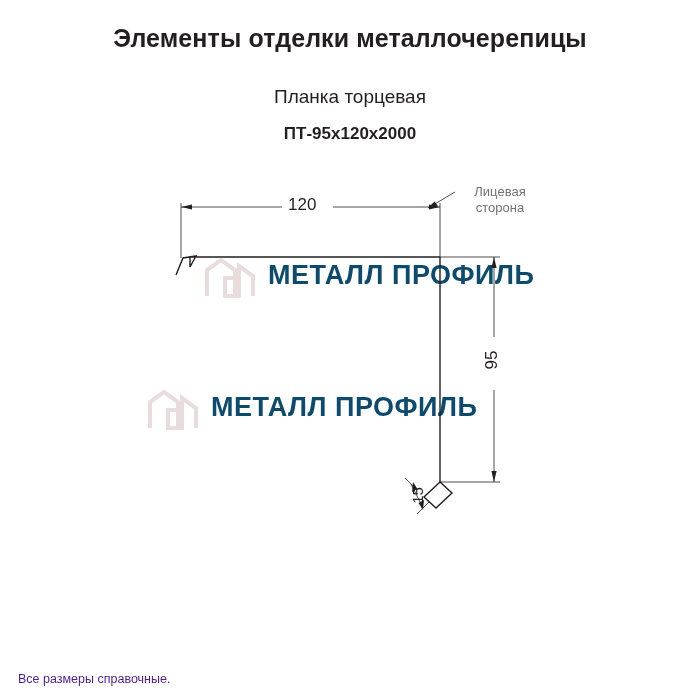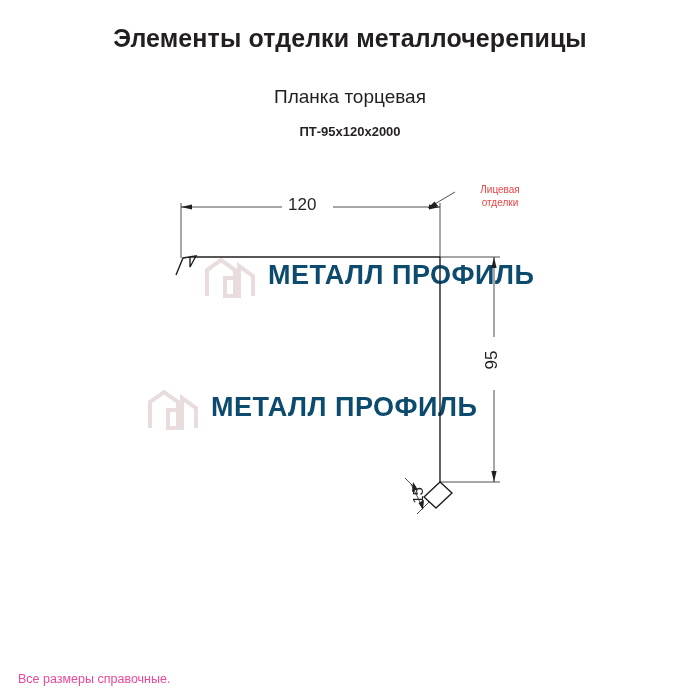--- a/index.html
+++ b/index.html
@@ -38,37 +38,37 @@
     text-align: center;
     font-size: 19px;
     font-weight: normal;
   }
   .code {
     position: absolute;
     top: 124px;
     left: 0;
     width: 700px;
     text-align: center;
-    font-size: 13px;
+    font-size: 17px;
     font-weight: bold;
   }
   .drawing {
     position: absolute;
     top: 0;
     left: 0;
     width: 700px;
     height: 700px;
   }
   .footnotes {
     position: absolute;
     left: 18px;
     bottom: 12px;
     font-size: 12.5px;
     line-height: 1.45;
-    color: #ec4899;
+    color: #4c1d95;
   }
   .footnotes div {
     white-space: nowrap;
   }
   .wm {
     position: absolute;
     pointer-events: none;
     user-select: none;
   }
   .wm-text {
@@ -83,23 +83,23 @@
     vertical-align: middle;
     margin-right: 9px;
   }
   .dim-label {
     position: absolute;
     font-size: 17px;
     color: #231f20;
   }
   .lead-label {
     position: absolute;
-    font-size: 10px;
+    font-size: 13px;
     line-height: 1.25;
-    color: #ef4444;
+    color: #737373;
     text-align: center;
   }
   .rot {
     transform: rotate(-90deg);
     transform-origin: 50% 50%;
   }
 </style>
 </head>
 <body>
 
@@ -162,20 +162,20 @@
       <path d="M428 208 L438 206 L434.5 201.5 Z" fill="#231f20" stroke="none"></path>
     </g>
   </svg>
 
   <div class="dim-label" style="left:288px; top:195px;">120</div>
   <div class="dim-label rot" style="left:483px; top:350px;">95</div>
   <div class="dim-label rot" style="left:409px; top:487px; font-size:15px;">15</div>
 
   <div class="lead-label" style="left:455px; top:184px; width:90px;">
     <div>Лицевая</div>
-    <div>отделки</div>
+    <div>сторона</div>
   </div>
 
   <div class="footnotes">
     <div>Все размеры справочные.</div>
   </div>
 
 </div>
 
 </body></html>

